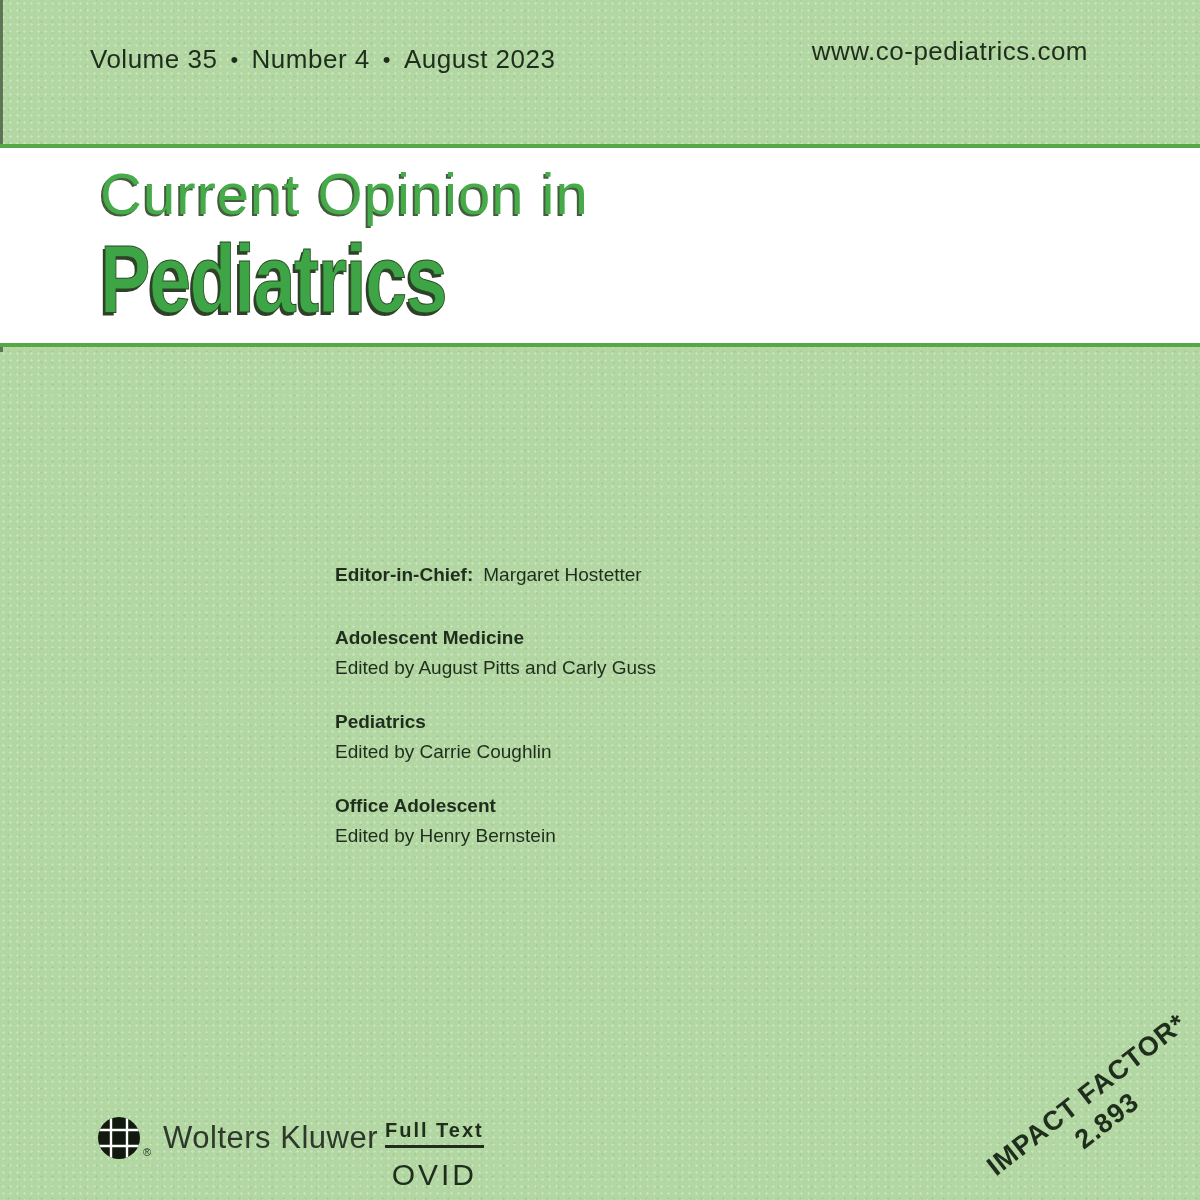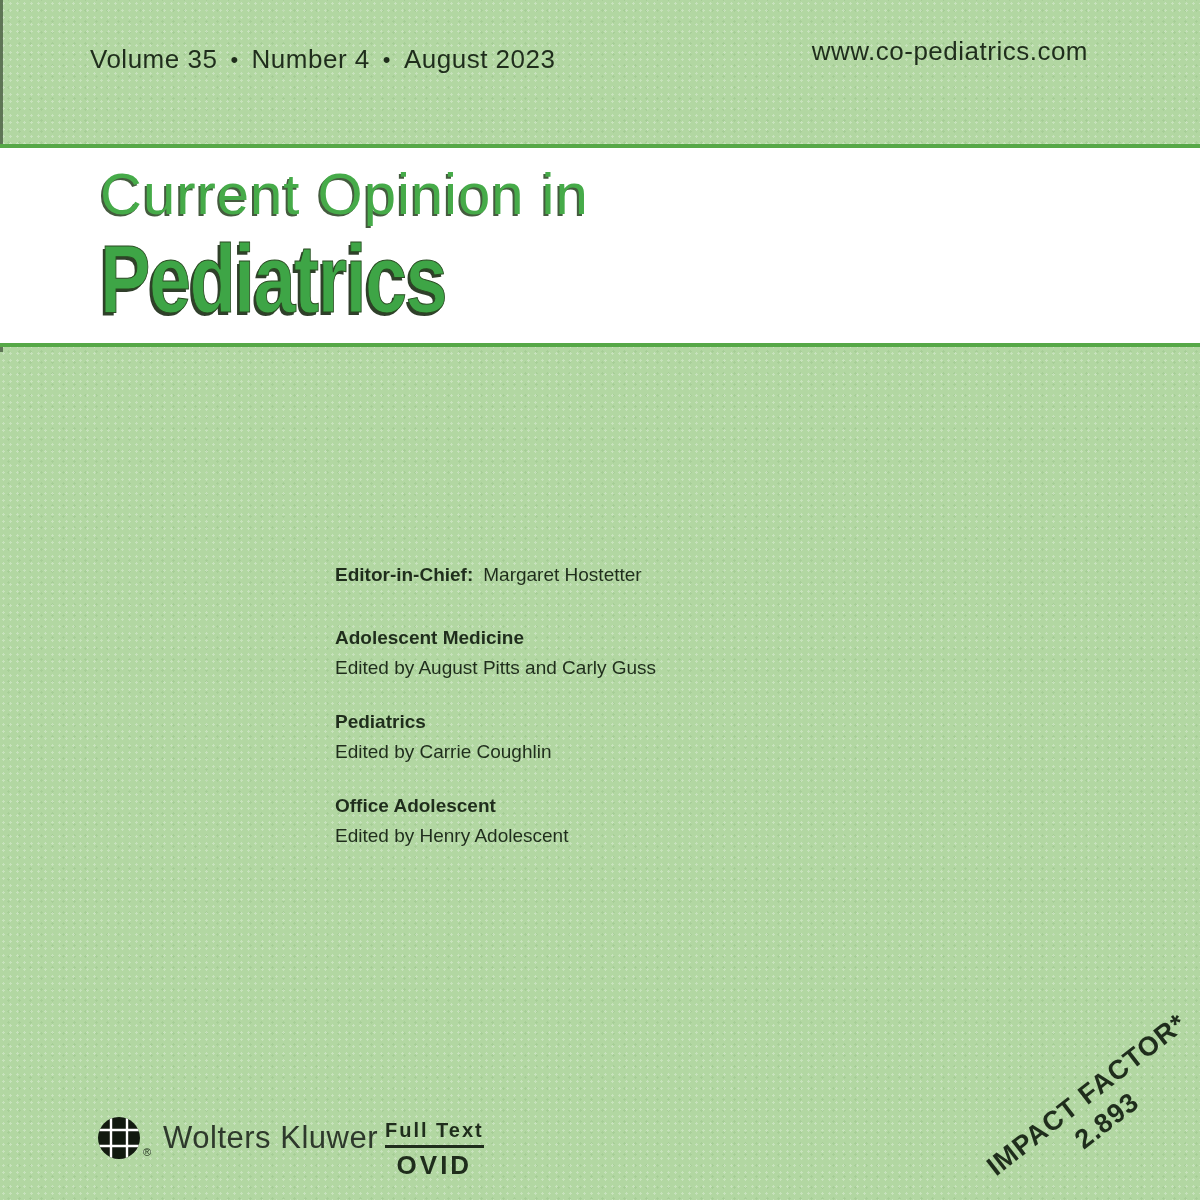--- a/index.html
+++ b/index.html
@@ -116,24 +116,24 @@
   }
   .ovid-top {
     display: inline-block;
     font-size: 20px;
     font-weight: bold;
     letter-spacing: 2px;
     padding-bottom: 3px;
     border-bottom: 3px solid #1f2d1c;
   }
   .ovid-brand {
-    font-size: 26px;
-    font-weight: bold;
+    font-size: 30px;
+    font-weight: normal;
     letter-spacing: 3px;
-    margin-top: 2px;
+    margin-top: 10px;
   }
 
   
   .impact {
     position: absolute;
     left: 972px; top: 1028px;
     width: 250px; height: 160px;
     display: flex;
     flex-direction: column;
     align-items: center;
@@ -176,21 +176,21 @@
     <div class="toc-section">
       <div class="sec-title">Adolescent Medicine</div>
       <div class="sec-editors">Edited by August Pitts and Carly Guss</div>
     </div>
     <div class="toc-section">
       <div class="sec-title">Pediatrics</div>
       <div class="sec-editors">Edited by Carrie Coughlin</div>
     </div>
     <div class="toc-section">
       <div class="sec-title">Office Adolescent</div>
-      <div class="sec-editors">Edited by Henry Adolescent</div>
+      <div class="sec-editors">Edited by Henry Bernstein</div>
     </div>
   </div>
 
   <div class="wk">
     <svg class="wk-globe" viewBox="0 0 44 44" xmlns="http://www.w3.org/2000/svg">
       <defs>
         <clipPath id="gclip">
             <circle cx="22" cy="22" r="21"></circle>
           </clipPath>
       </defs>

